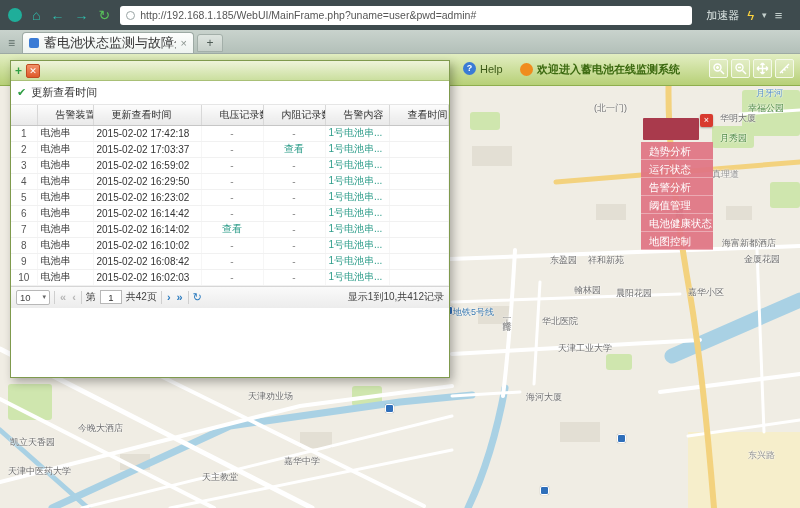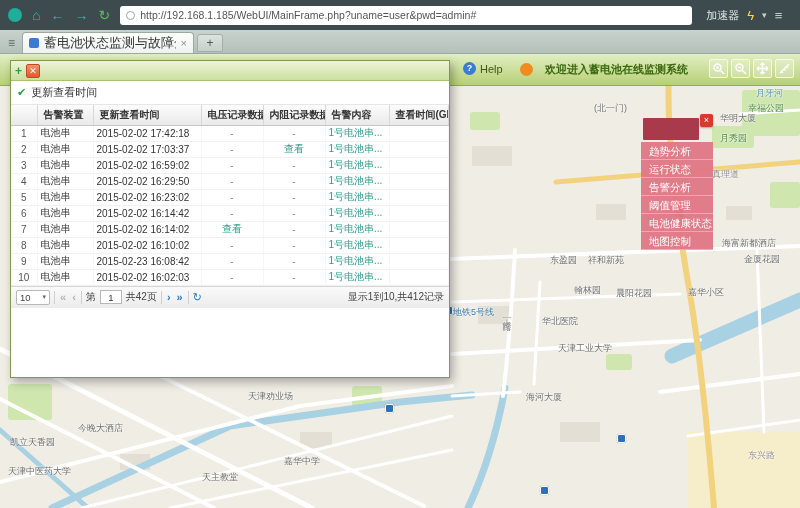--- a/index.html
+++ b/index.html
@@ -38,21 +38,21 @@
   .lbl.road{color:#8f8f8f}
   .lbl.water{color:#5b93c9}
   .lbl.mline{color:#3a7ab0}
   .lbl.v{writing-mode:vertical-rl;letter-spacing:1px}
   .metro{position:absolute;z-index:3;width:9px;height:9px;background:#2f6fba;border:1px solid #fff;border-radius:2px;box-shadow:0 0 1px rgba(0,0,0,.4)}
 
   
   .gbar{position:absolute;top:0;left:0;width:800px;height:32px;z-index:5;background:linear-gradient(#e2eec2,#b7d077);border-bottom:1px solid #8fae4e}
   .help{position:absolute;left:463px;top:8px;display:flex;align-items:center;gap:4px;font-size:11px;color:#3c5a17;cursor:pointer}
   .qicon{width:13px;height:13px;border-radius:50%;background:#3a7bd5;color:#fff;font-size:9px;line-height:13px;text-align:center;font-weight:bold}
-  .welcome{position:absolute;left:520px;top:8px;display:flex;align-items:center;gap:12px;font-size:11px;color:#3c6a10;font-weight:bold;white-space:nowrap}
+  .welcome{position:absolute;left:520px;top:8px;display:flex;align-items:center;gap:4px;font-size:11px;color:#3c6a10;font-weight:bold;white-space:nowrap}
   .hand{width:13px;height:13px;border-radius:50%;background:#f08c1e;flex:none}
   .maptools{position:absolute;right:6px;top:5px;display:flex;gap:3px}
   .mtool{width:19px;height:19px;border:1px solid #f4f9e8;background:rgba(255,255,255,.22);border-radius:2px;display:flex;align-items:center;justify-content:center;cursor:pointer}
 
   
   .popup{position:absolute;left:641px;top:60px;width:72px;z-index:10}
   .popup-close{position:absolute;right:0;top:0;width:13px;height:13px;background:#d83a2e;border-radius:2px;color:#fff;font-size:9px;line-height:13px;text-align:center;cursor:pointer;box-shadow:0 1px 2px rgba(0,0,0,.3)}
   .popup-header{margin:4px 0 0 2px;width:56px;height:22px;background:#a93a4c;border-radius:1px}
   .popup-items{margin-top:2px}
   .popup-item{height:18px;line-height:18px;background:rgba(224,116,131,.93);color:#fff;font-size:10.5px;padding-left:8px;border-bottom:1px solid rgba(255,255,255,.35);cursor:pointer;white-space:nowrap;overflow:hidden}
@@ -60,21 +60,21 @@
   
   .dialog{position:absolute;left:10px;top:6px;width:440px;height:318px;z-index:20;background:#fff;border:1px solid #7f9a4d;box-shadow:3px 4px 9px rgba(0,0,0,.3)}
   .dlg-title{height:20px;background:linear-gradient(#eef4da,#cbdf9f);border-bottom:1px solid #a9c077;display:flex;align-items:center;padding:0 4px;gap:4px}
   .plus-icon{color:#2f9e44;font-weight:bold;font-size:12px;line-height:1}
   .dlg-title-text{flex:1;font-size:11px;font-weight:bold;color:#3e5320}
   .dlg-close{width:14px;height:14px;background:linear-gradient(#f2926a,#df5a2a);border:1px solid #c24a20;border-radius:2px;color:#fff;font-size:9px;line-height:12px;text-align:center;cursor:pointer}
   .dlg-toolbar{height:24px;display:flex;align-items:center;gap:5px;padding:0 6px;border-bottom:1px solid #e6e6e6;background:#fff}
   .check-icon{color:#2f9e44;font-size:11px}
   .update-link{font-size:11px;color:#333;cursor:pointer;text-decoration:none}
   table.grid{width:438px;border-collapse:collapse;table-layout:fixed}
-  .grid th{height:20px;background:linear-gradient(#fcfcfc,#e9e9e9);border-right:1px solid #d8d8d8;border-bottom:1px solid #c6c6c6;font-size:10px;font-weight:bold;color:#333;white-space:nowrap;overflow:hidden;padding:0 6px;text-align:left;cursor:pointer}
+  .grid th{height:20px;background:linear-gradient(#fcfcfc,#e9e9e9);border-right:1px solid #d8d8d8;border-bottom:1px solid #c6c6c6;font-size:10px;font-weight:normal;color:#333;white-space:nowrap;overflow:hidden;padding:0 18px;text-align:left;cursor:pointer}
   .grid th.ct,.grid td.ct{text-align:center}
   .grid td{height:16px;font-size:10px;color:#333;border-bottom:1px solid #f1f1f1;border-right:1px solid #f6f6f6;padding:0 3px;white-space:nowrap;overflow:hidden}
   .grid .c-num{text-align:center;color:#555}
   .grid .c-mid{text-align:center;color:#888}
   a.link{color:#2e9d8a;cursor:pointer;text-decoration:none}
   .pager{height:22px;border-top:1px solid #d6d6d6;background:linear-gradient(#fafafa,#ececec);display:flex;align-items:center;padding:0 5px;gap:4px;font-size:10px;color:#444}
   .psize{width:34px;height:15px;border:1px solid #b8b8b8;background:#fff;border-radius:2px;display:flex;align-items:center;justify-content:space-between;padding:0 3px;font-size:9.5px;cursor:pointer}
   .psize .arr{font-size:7px;color:#666}
   .sep{width:1px;height:13px;background:#cfcfcf}
   .pbtn{font-size:11px;line-height:1;cursor:pointer;color:#2b7bbf;padding:0 1px;font-weight:bold}
@@ -354,21 +354,21 @@
             <td>电池串</td>
             <td>2015-02-02 16:10:02</td>
             <td class="c-mid">-</td>
             <td class="c-mid">-</td>
             <td><a class="link">1号电池串...</a></td>
             <td></td>
           </tr>
           <tr>
             <td class="c-num">9</td>
             <td>电池串</td>
-            <td>2015-02-23 16:08:42</td>
+            <td>2015-02-02 16:08:42</td>
             <td class="c-mid">-</td>
             <td class="c-mid">-</td>
             <td><a class="link">1号电池串...</a></td>
             <td></td>
           </tr>
           <tr>
             <td class="c-num">10</td>
             <td>电池串</td>
             <td>2015-02-02 16:02:03</td>
             <td class="c-mid">-</td>

